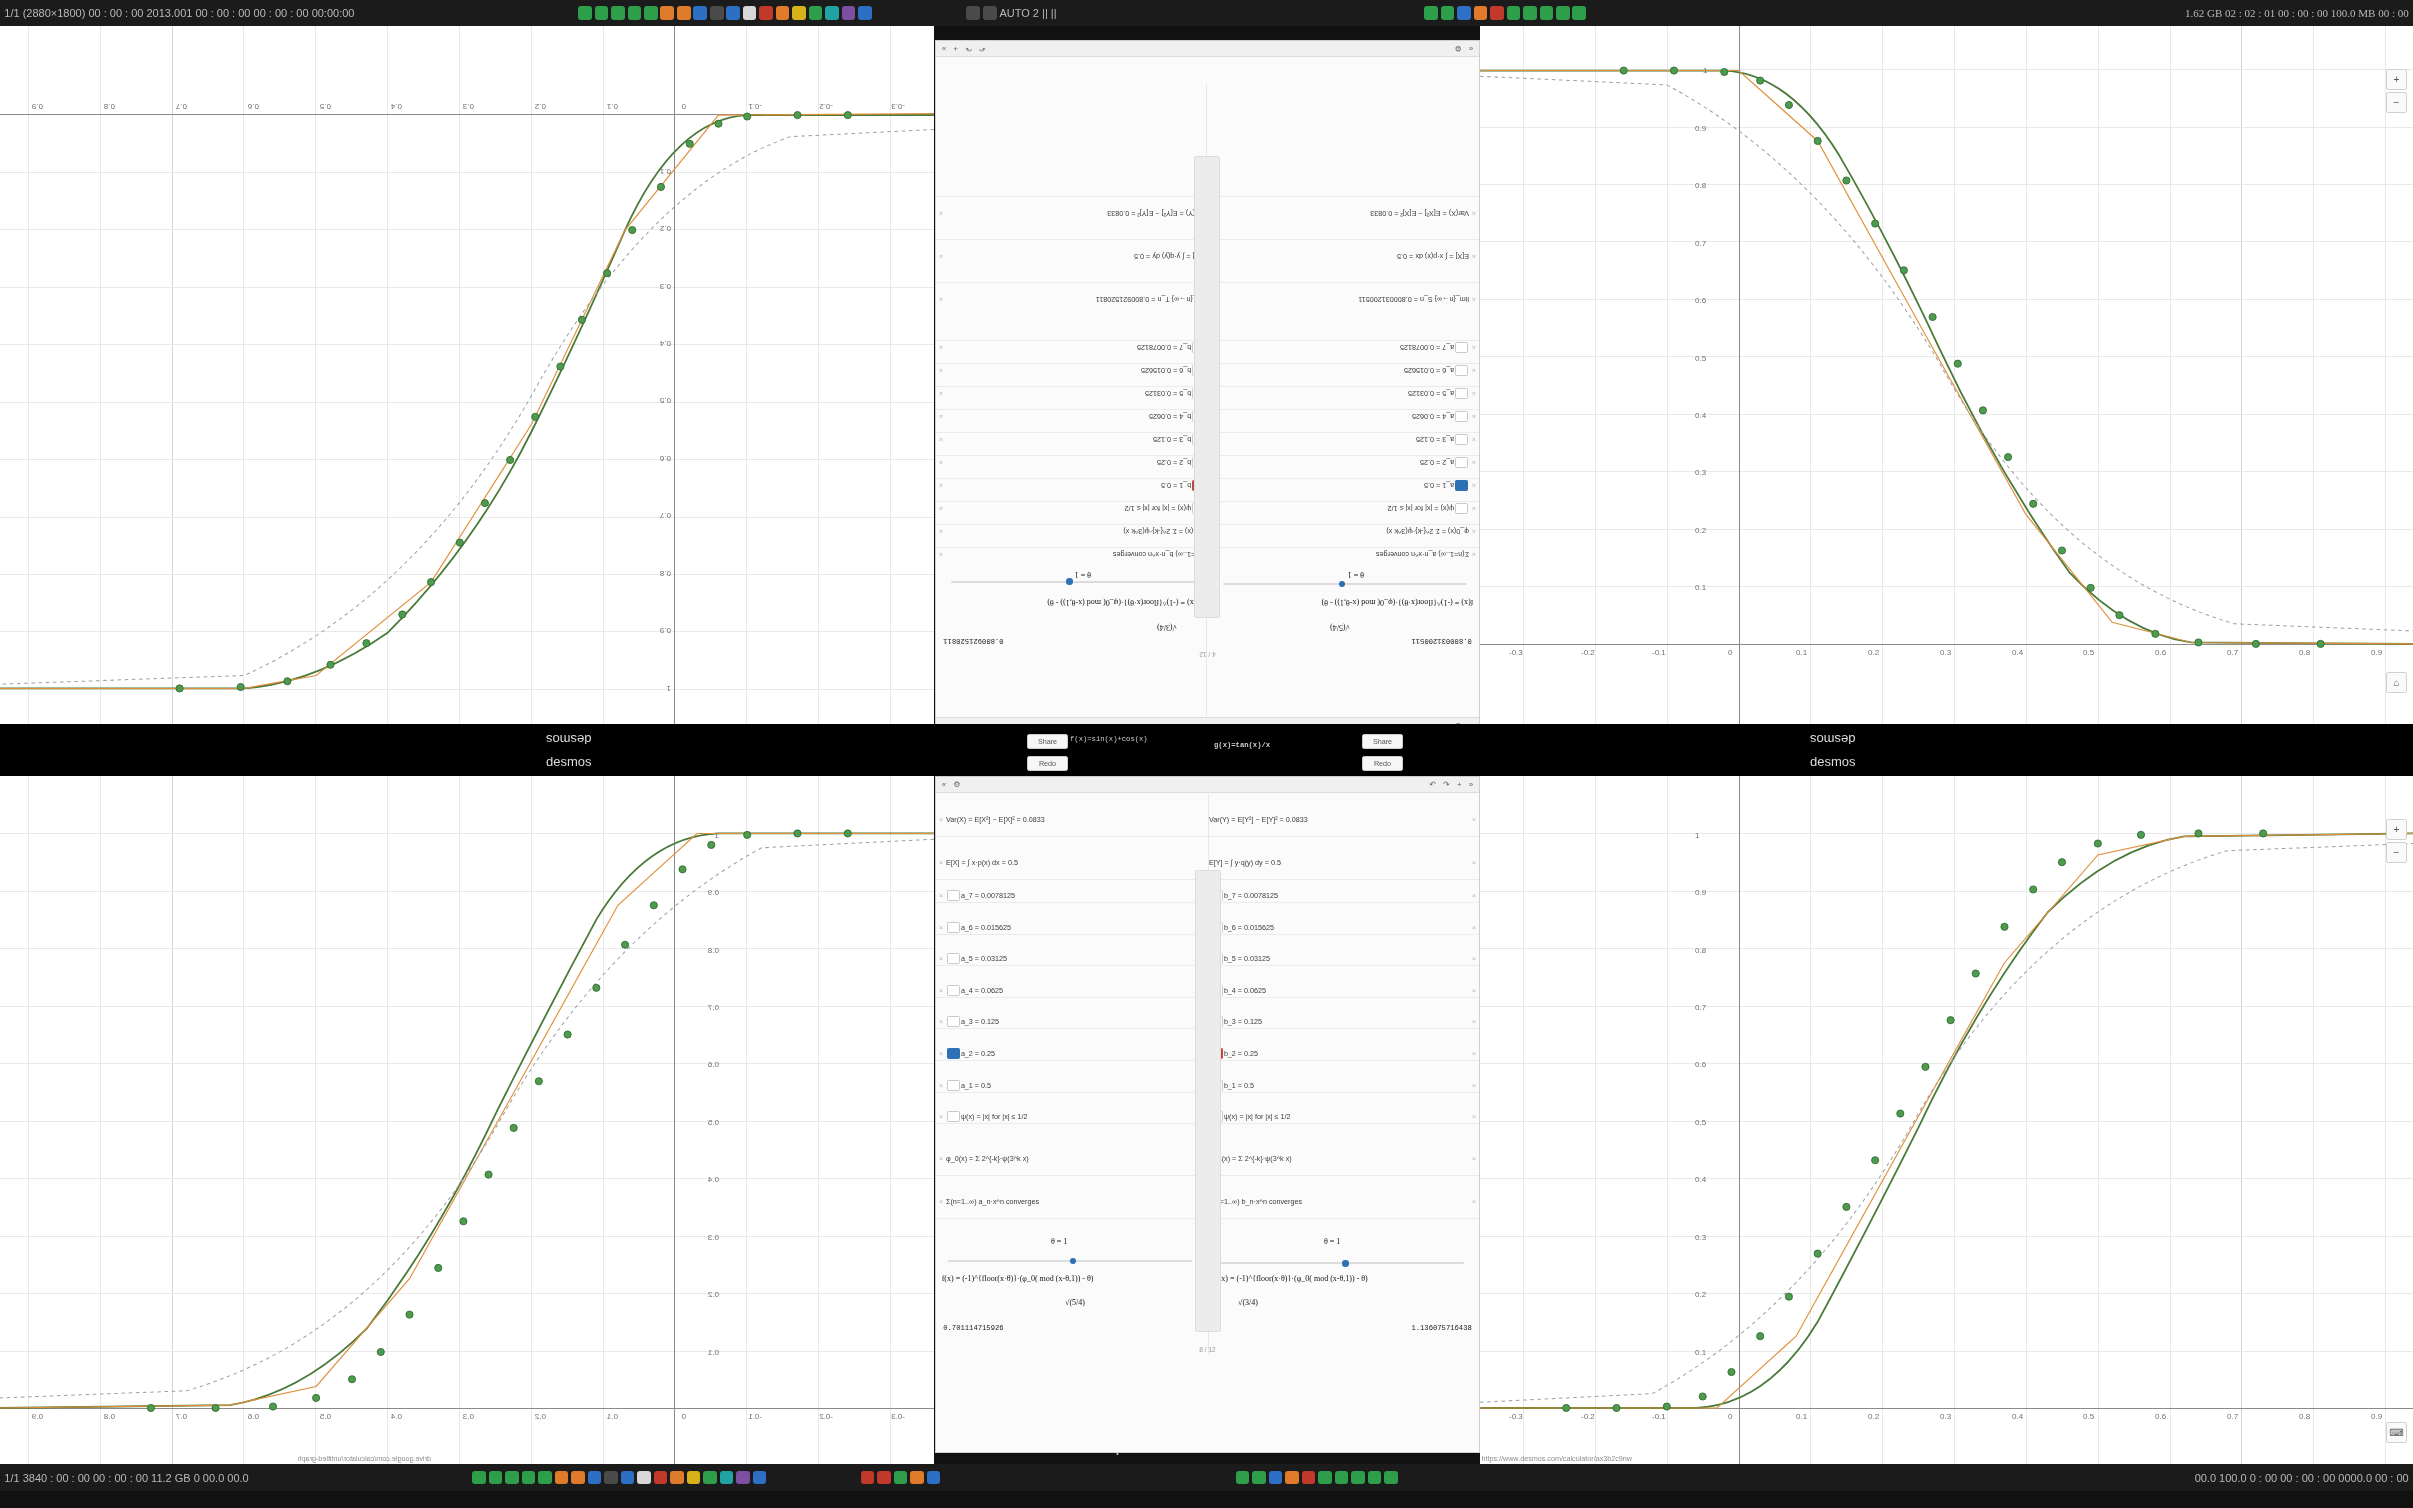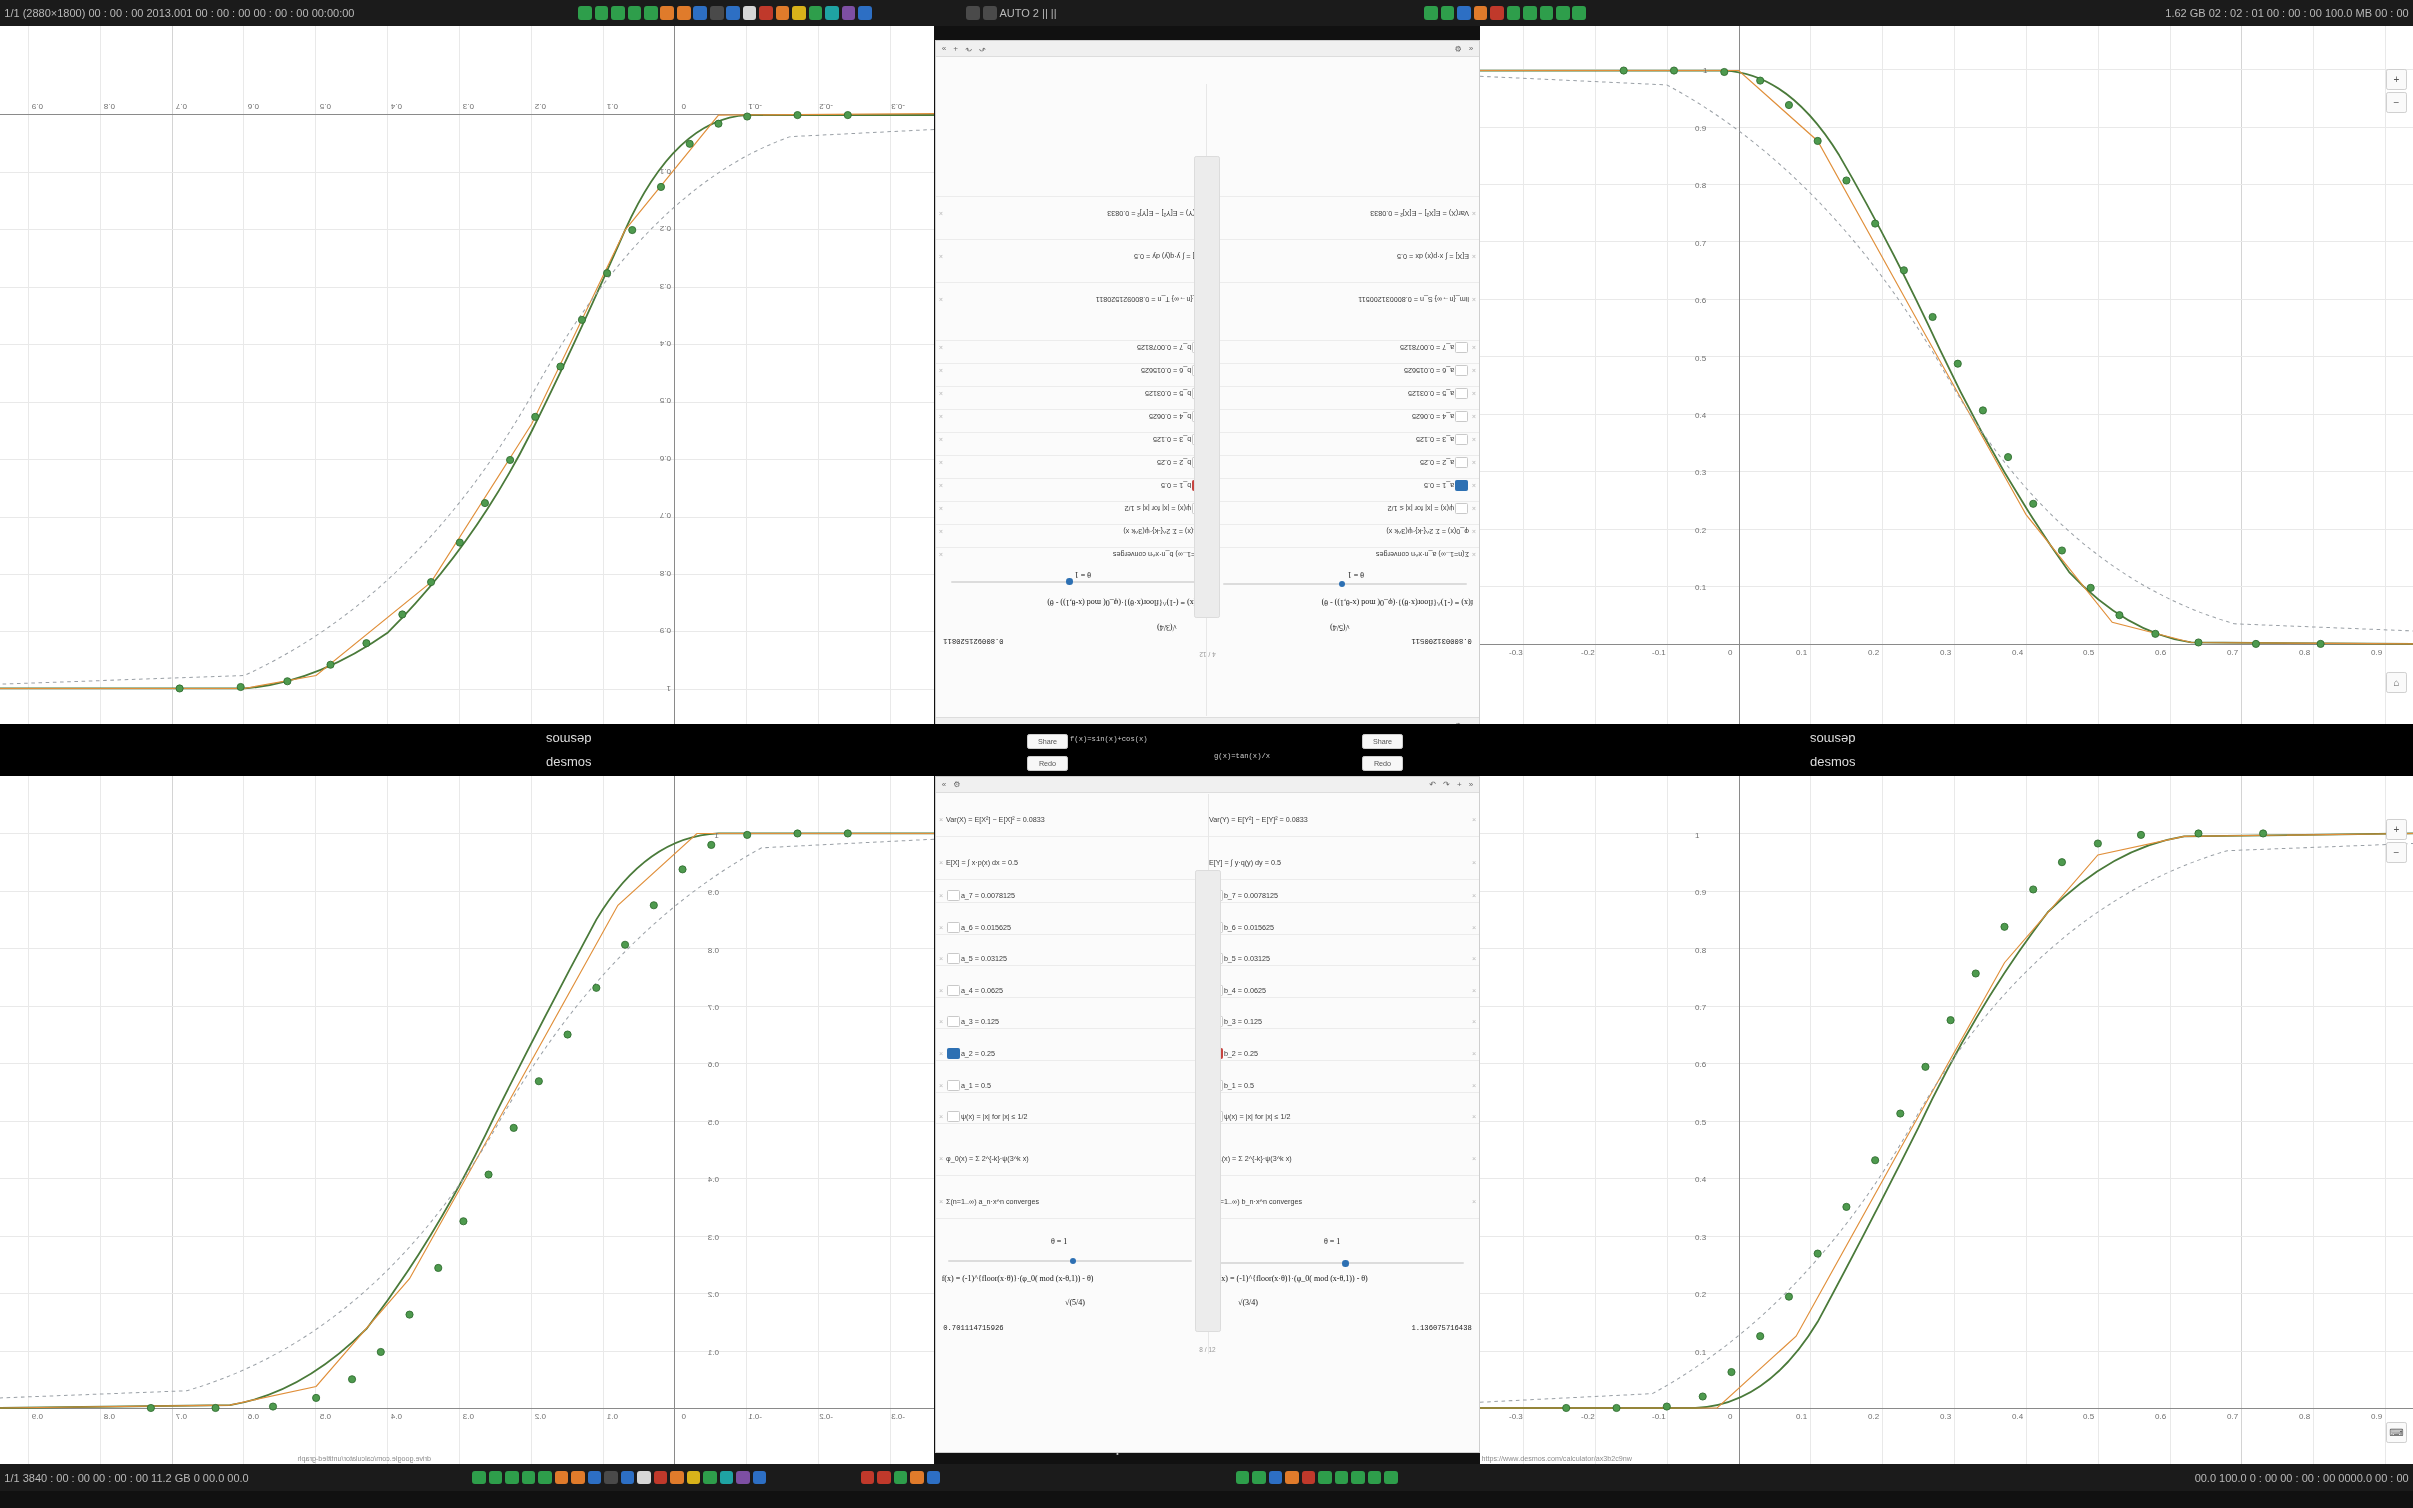--- a/index.html
+++ b/index.html
@@ -97,21 +97,21 @@
       <span class="di g"></span>
       <span class="di b"></span>
       <span class="di o"></span>
       <span class="di r"></span>
       <span class="di g"></span>
       <span class="di g"></span>
       <span class="di g"></span>
       <span class="di g"></span>
       <span class="di g"></span>
     </div>
-    <div class="slot" style="margin-left:auto;">
+    <div class="slot" style="margin-left:auto;font-family:Liberation Serif, serif;">
       <span class="tinytxt">1.62 GB  02 : 02 : 01  00 : 00 : 00  100.0 MB  00 : 00</span>
     </div>
   </div>
 
   <div class="pane flip-both" style="left:0;top:26px;width:934px;height:707px;">
     <div class="dsm-grid">
 
       <div class="gl" style="left:43px;top:0;width:0.7px;height:707px;"></div>
       <div class="gl" style="left:115px;top:0;width:0.7px;height:707px;"></div>
       <div class="gl" style="left:187px;top:0;width:0.7px;height:707px;"></div>
@@ -790,21 +790,21 @@
   <div style="position:absolute;left:0;top:731px;width:2413px;height:21.5px;color:#dcdcdc;">
     <span class="flip-both" style="position:absolute;left:546px;top:1.4px;font-size:13px;transform:scale(-1,-1);">desmos</span>
     <span class="flip-both" style="position:absolute;left:1810px;top:1.4px;font-size:13px;transform:scale(-1,-1);">desmos</span>
     <span class="btnsm" style="position:absolute;left:1027px;top:2.9px;width:39px;height:13px;">
       <span>Share</span>
       </span>
     <span class="btnsm" style="position:absolute;left:1362px;top:2.9px;width:39px;height:13px;">
       <span>Share</span>
       </span>
     <span class="mono" style="position:absolute;left:1070px;top:4.3px;color:#cfcfcf;">f(x)=sin(x)+cos(x)</span>
-    <span class="mono" style="position:absolute;left:1214px;top:21px;color:#cfcfcf;">g(x)=tan(x)/x</span>
+    <span class="mono" style="position:absolute;left:1214px;top:10px;color:#cfcfcf;font-weight:bold;">g(x)=tan(x)/x</span>
   </div>
   <div style="position:absolute;left:0;top:753px;width:2413px;height:21.5px;color:#dcdcdc;">
     <span style="position:absolute;left:546px;top:1.4px;font-size:13px;">desmos</span>
     <span style="position:absolute;left:1810px;top:1.4px;font-size:13px;">desmos</span>
     <span class="btnsm" style="position:absolute;left:1027px;top:2.9px;width:39px;height:13px;">
       <span>Redo</span>
       </span>
     <span class="btnsm" style="position:absolute;left:1362px;top:2.9px;width:39px;height:13px;">
       <span>Redo</span>
       </span>

